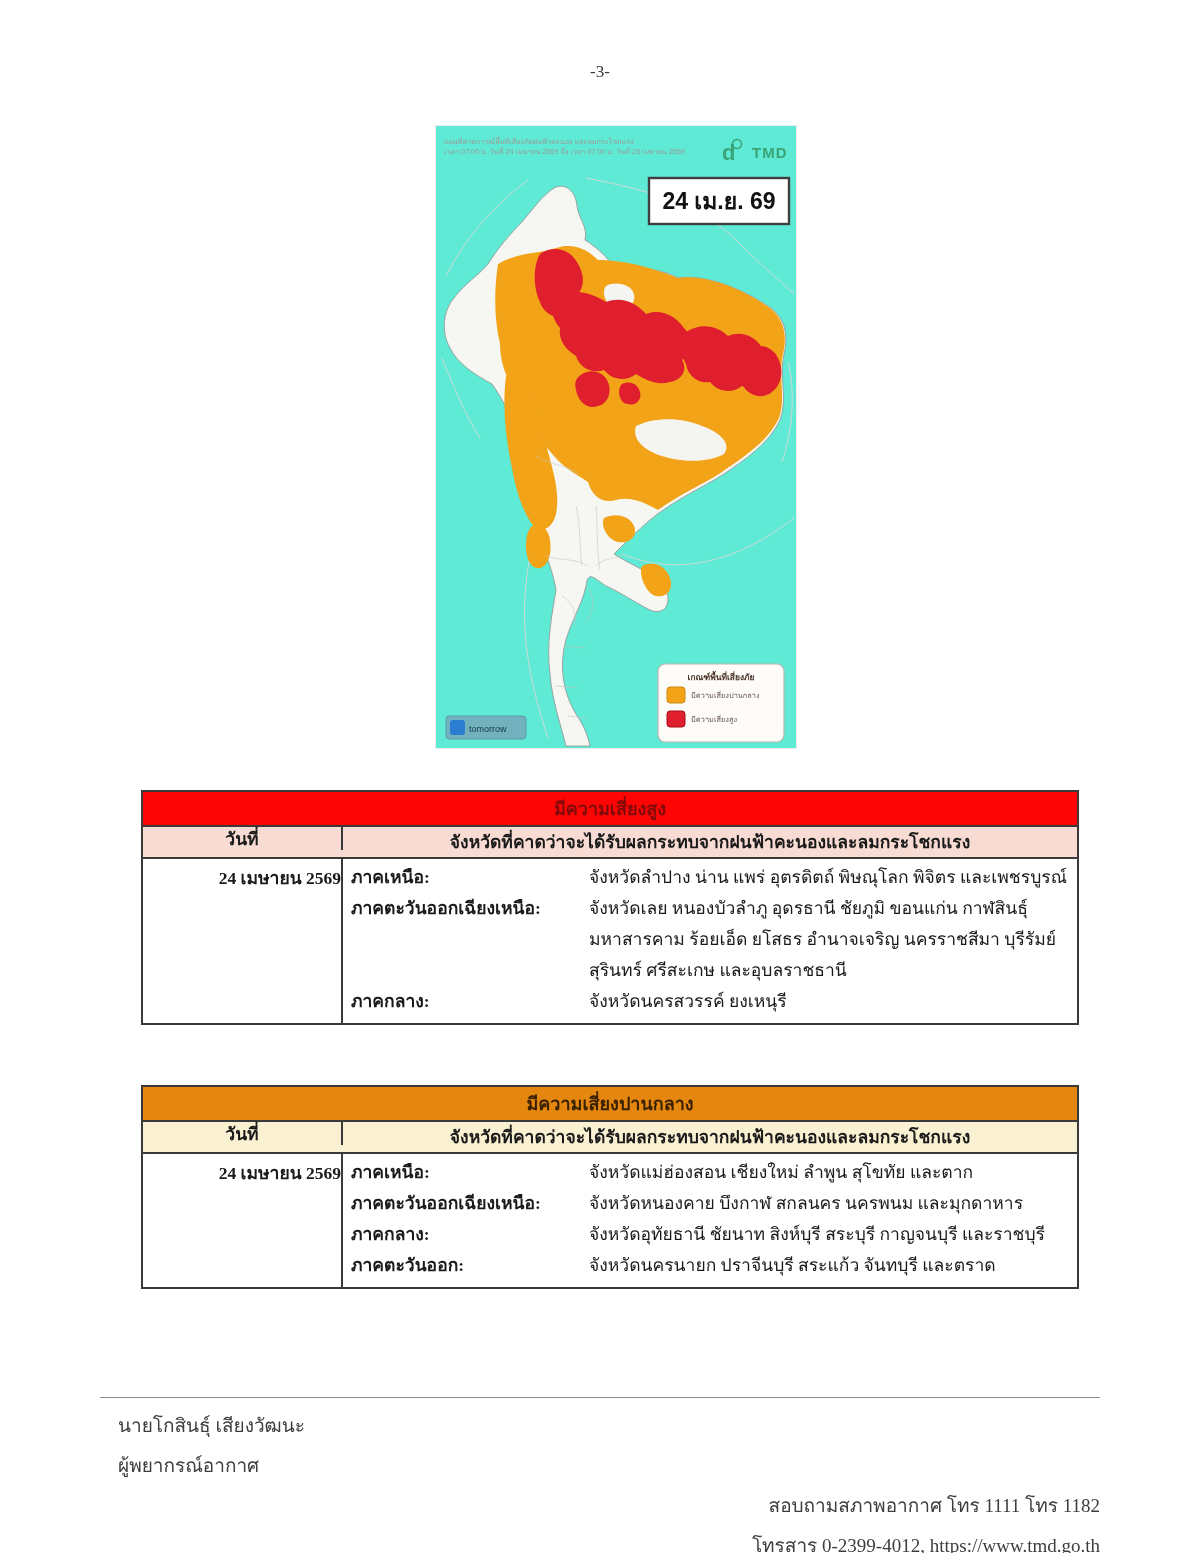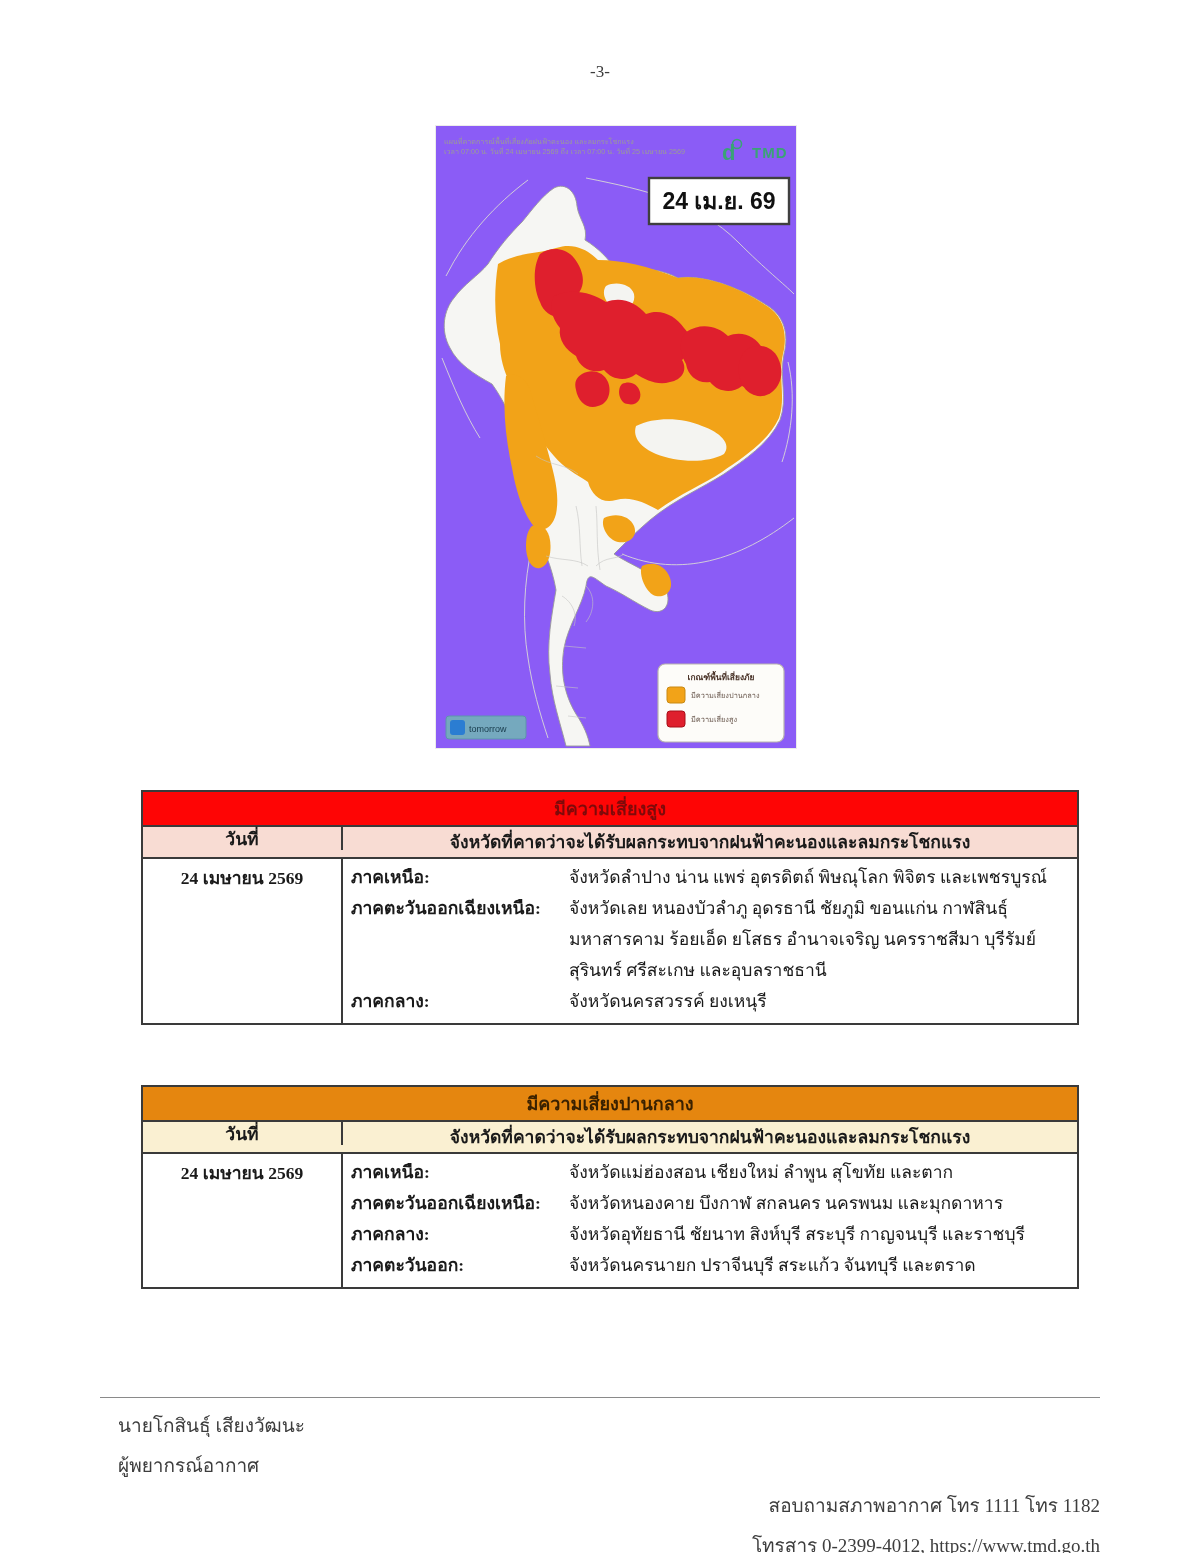--- a/index.html
+++ b/index.html
@@ -7,21 +7,21 @@
     width:1200px;height:1553px;position:relative;background:#ffffff;
     font-family:"Liberation Serif","DejaVu Serif",serif;color:#1a1a1a;
   }
   #page-number{
     position:absolute;top:62px;left:0;width:1200px;text-align:center;
     font-size:17px;color:#3c3c3c;
   }
   
   #map-figure{
     position:absolute;top:125px;left:435px;width:360px;height:622px;
-    background:#8b5cf6;border:1px solid #ececea;
+    background:#5eead4;border:1px solid #ececea;
   }
   
   .risk-table{
     position:absolute;left:141px;width:938px;border:2px solid #3a3a3a;
     font-size:17.5px;box-sizing:border-box;background:#fff;
   }
   #table-high{top:790px;}
   #table-moderate{top:1085px;}
   .rt-header{
     height:33px;display:flex;align-items:center;justify-content:center;
@@ -32,24 +32,24 @@
     font-weight:bold;
   }
   .rt-sub .c1{
     width:200px;min-width:200px;border-right:2px solid #3a3a3a;
     display:flex;align-items:center;justify-content:center;height:23px;box-sizing:border-box;
   }
   .rt-sub .c2{flex:1;display:flex;align-items:center;justify-content:center;height:30px;}
   .rt-body{display:flex;}
   .rt-body .c1{
     width:200px;min-width:200px;border-right:2px solid #3a3a3a;
-    text-align:center;padding-top:5px;font-weight:bold;box-sizing:border-box;
+    text-align:right;padding-top:5px;font-weight:bold;box-sizing:border-box;
   }
   .rt-body .c2{flex:1;padding:3px 6px 6px 8px;box-sizing:border-box;}
-  .region-row{display:flex;line-height:31px;}
+  .region-row{display:flex;line-height:31px;gap:20px;}
   .region-label{width:218px;min-width:218px;font-weight:bold;}
   .region-provinces{flex:1;padding-right:4px;}
   
   #footer-rule{
     position:absolute;top:1397px;left:100px;width:1000px;height:0;
     border-top:1.5px solid #8a8a8a;
   }
   #footer{
     position:absolute;top:1406px;left:100px;width:1000px;
     display:flex;justify-content:space-between;font-size:19px;color:#3d3d3d;flex-direction:column;

